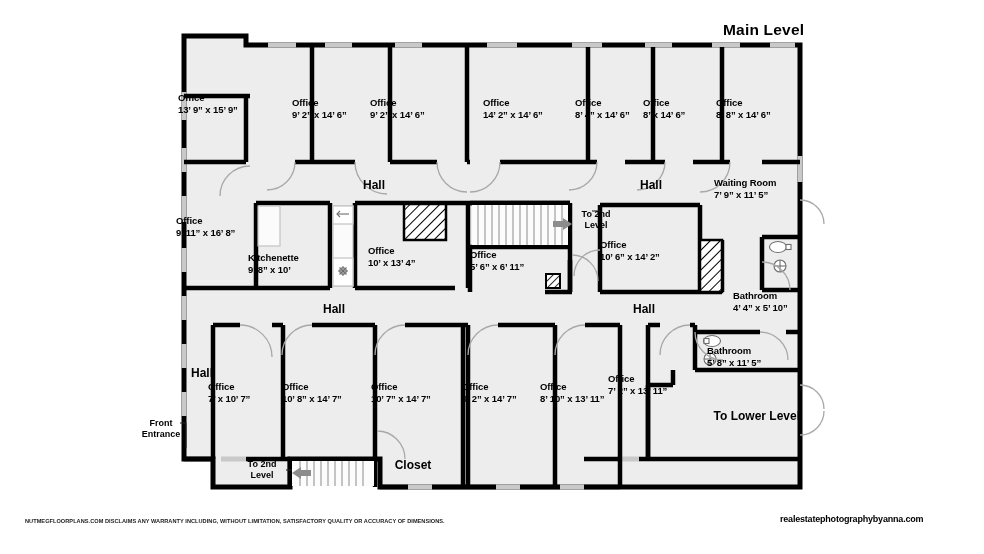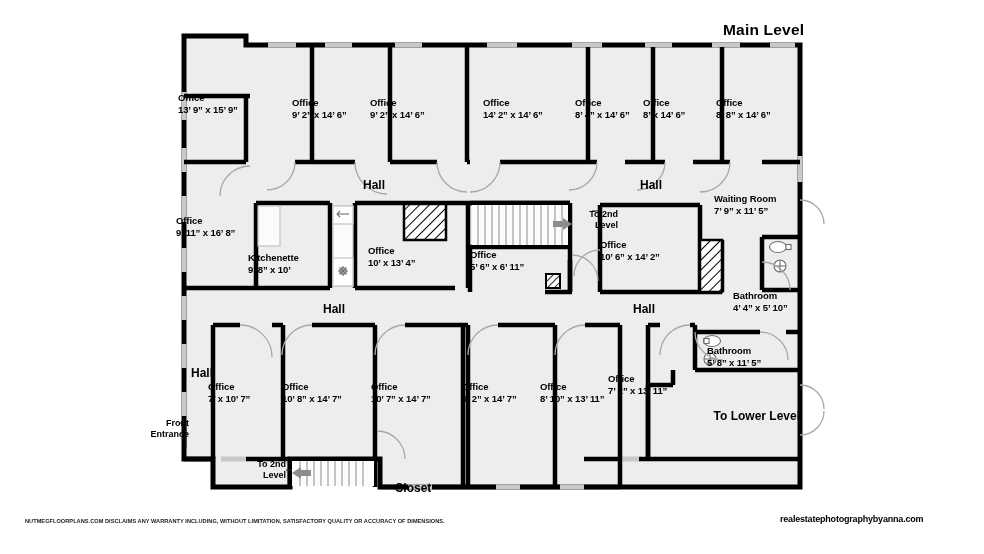--- a/index.html
+++ b/index.html
@@ -22,21 +22,21 @@
     position:absolute;font-size:15.5px;font-weight:bold;letter-spacing:0.2px;
   }
   .foot-left{
     position:absolute;font-size:5.6px;font-weight:bold;letter-spacing:0.05px;
     color:#1a1a1a;white-space:nowrap;
   }
   .foot-right{
     position:absolute;font-size:9px;font-weight:bold;letter-spacing:-0.2px;
     color:#000;white-space:nowrap;
   }
-  .stair-txt{position:absolute;font-size:9px;font-weight:bold;text-align:right;line-height:1.25;}
+  .stair-txt{position:absolute;font-size:9px;font-weight:bold;text-align:center;line-height:1.25;}
 </style>
 </head>
 <body>
 
 <svg id="plan" viewBox="0 0 984 554">
   <defs>
     <pattern id="hatch45" width="7" height="7" patternTransform="rotate(45)" patternUnits="userSpaceOnUse">
       <rect width="7" height="7" fill="#ffffff"></rect>
       <line x1="0" y1="0" x2="0" y2="7" stroke="#000" stroke-width="2"></line>
     </pattern>
@@ -358,21 +358,21 @@
   <span class="d">10’ x 13’ 4”</span>
 </div>
 <div class="lbl r-lbl" style="left:470px;top:249px;width:100px;">
   <span class="n">Office</span>
   <span class="d">5’ 6” x 6’ 11”</span>
 </div>
 <div class="lbl r-lbl" style="left:600px;top:239px;width:100px;">
   <span class="n">Office</span>
   <span class="d">10’ 6” x 14’ 2”</span>
 </div>
-<div class="lbl r-lbl" style="left:714px;top:193px;width:100px;">
+<div class="lbl r-lbl" style="left:714px;top:177px;width:100px;">
   <span class="n">Waiting Room</span>
   <span class="d">7’ 9” x 11’ 5”</span>
 </div>
 <div class="lbl r-lbl" style="left:733px;top:290px;width:90px;">
   <span class="n">Bathroom</span>
   <span class="d">4’ 4” x 5’ 10”</span>
 </div>
 <div class="lbl r-lbl" style="left:707px;top:345px;width:100px;">
   <span class="n">Bathroom</span>
   <span class="d">5’ 8” x 11’ 5”</span>
@@ -396,21 +396,21 @@
 </div>
 <div class="lbl r-lbl" style="left:540px;top:381px;width:96px;">
   <span class="n">Office</span>
   <span class="d">8’ 10” x 13’ 11”</span>
 </div>
 <div class="lbl r-lbl" style="left:608px;top:373px;width:82px;">
   <span class="n">Office</span>
   <span class="d">7’ 2” x 13’ 11”</span>
 </div>
 
-<div class="hall-lbl" style="position:absolute;left:383px;top:481px;width:60px;text-align:center;">Closet</div>
+<div class="hall-lbl" style="position:absolute;left:383px;top:458px;width:60px;text-align:center;">Closet</div>
 <div class="hall-lbl" style="position:absolute;left:690px;top:409px;width:110px;text-align:right;">To Lower Level</div>
 
 <div class="stair-txt" style="left:574px;top:209px;width:44px;">
   <span>To 2nd</span><br>
   <span>Level</span>
 </div>
 
 <div class="stair-txt" style="left:238px;top:459px;width:48px;">
   <span>To 2nd</span><br>
   <span>Level</span>

